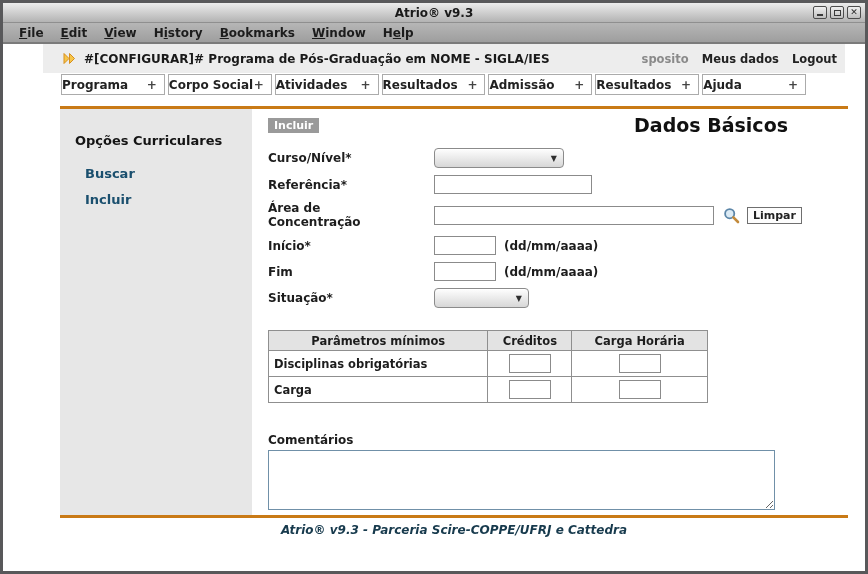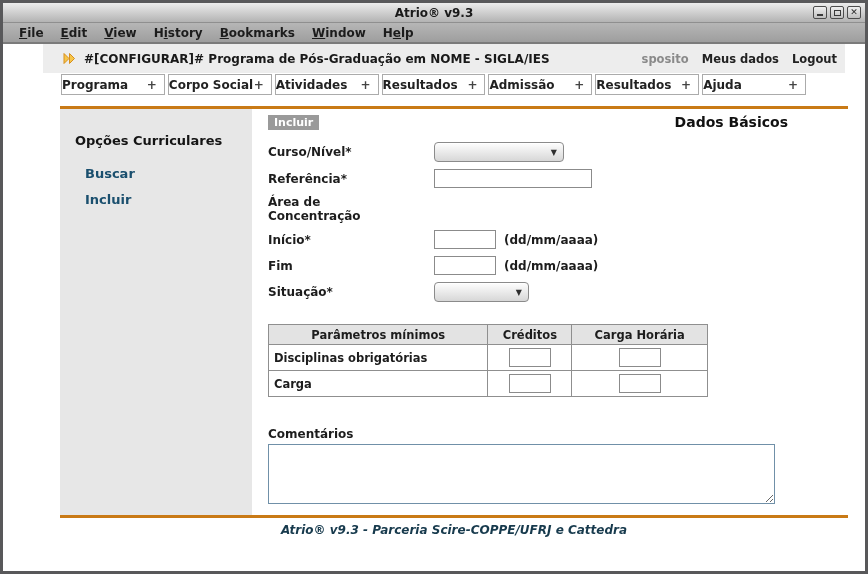--- a/index.html
+++ b/index.html
@@ -55,21 +55,21 @@
 
   .sidebar { position:absolute; left:57px; top:65px; width:192px; height:406px;
              background:#e7e7e7; padding:24px 23px 0 15px; }
   .sidebar-title { font-size:13px; font-weight:bold; color:#141414; margin-bottom:18px; }
   .side-link { font-size:13px; font-weight:bold; color:#1a4f6e; margin:0 0 11px 10px; cursor:pointer; }
 
   .main { position:absolute; left:265px; top:70px; width:520px; }
   .main-head { display:flex; align-items:center; justify-content:space-between; margin-bottom:12px; }
   .badge { background:#9a9a9a; color:#fff; font-size:11px; font-weight:bold;
            padding:1px 6px; cursor:pointer; }
-  .section-title { font-size:14px; font-weight:bold; color:#111; }
+  .section-title { font-size:19px; font-weight:bold; color:#111; }
 
   .frow { display:grid; grid-template-columns:142px 1fr; align-items:center; margin-bottom:7px;gap:24px; }
   .flabel { font-weight:bold; font-size:12px; color:#1d1d1d; }
   .ctrl { display:flex; align-items:center; }
 
   input[type=text] { height:19px; border:1px solid #8b8b8b; background:#fff;
                      font-family:inherit; font-size:12px; padding:0 3px; }
   .inp-ref { width:158px; }
   .inp-area { width:280px; background:#dcdcdc; border-color:#a2a2a2; }
   .inp-date { width:62px; }
@@ -206,20 +206,30 @@
 
       <div class="frow">
         <span class="flabel">Referência*</span>
         <span class="ctrl">
           <input type="text" class="inp-ref" value="" style="">
         </span>
       </div>
 
       <div class="frow">
         <span class="flabel">Área de Concentração</span>
+        <span class="ctrl">
+          <input type="text" class="inp-area" disabled="" value="" style="">
+          <span class="mag">
+            <svg width="17" height="17" viewBox="0 0 17 17">
+              <circle cx="6.7" cy="6.7" r="4.6" fill="#dcebf5" stroke="#5c86a8" stroke-width="1.8"></circle>
+              <line x1="10.4" y1="10.4" x2="15" y2="15" stroke="#c38b3c" stroke-width="2.6" stroke-linecap="round"></line>
+            </svg>
+          </span>
+          <button class="btn-limpar">Limpar</button>
+        </span>
       </div>
 
       <div class="frow">
         <span class="flabel">Início*</span>
         <span class="ctrl">
           <input type="text" class="inp-date" value="" style="">
           <span class="hint">(dd/mm/aaaa)</span>
         </span>
       </div>
 

